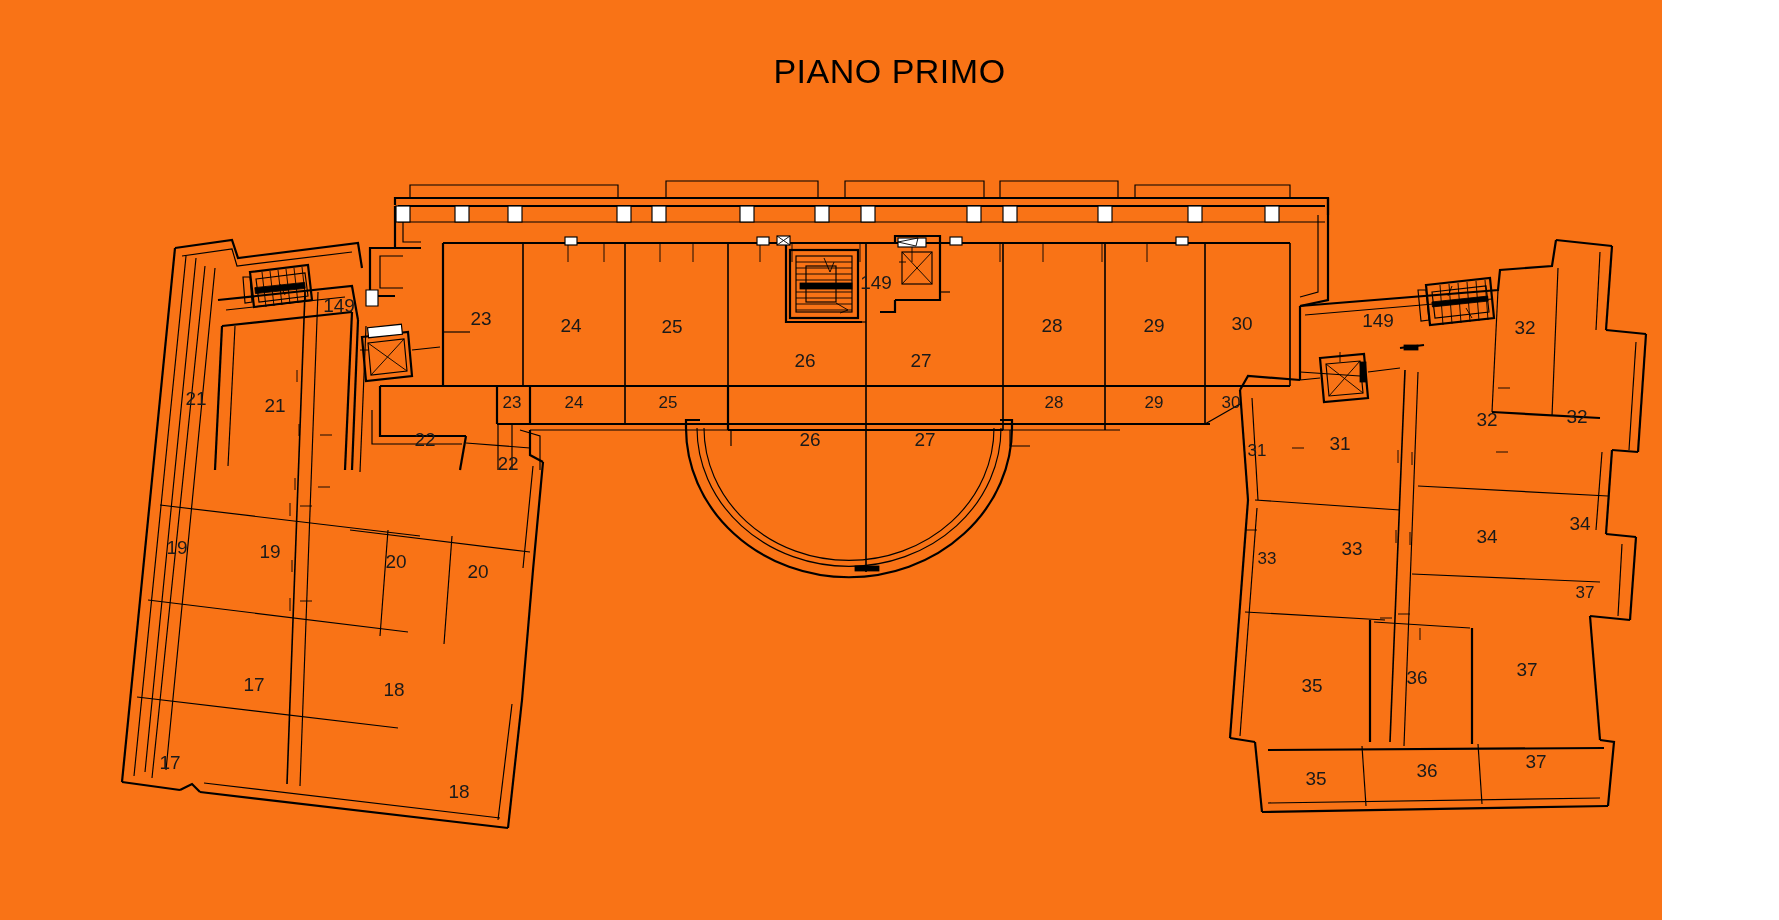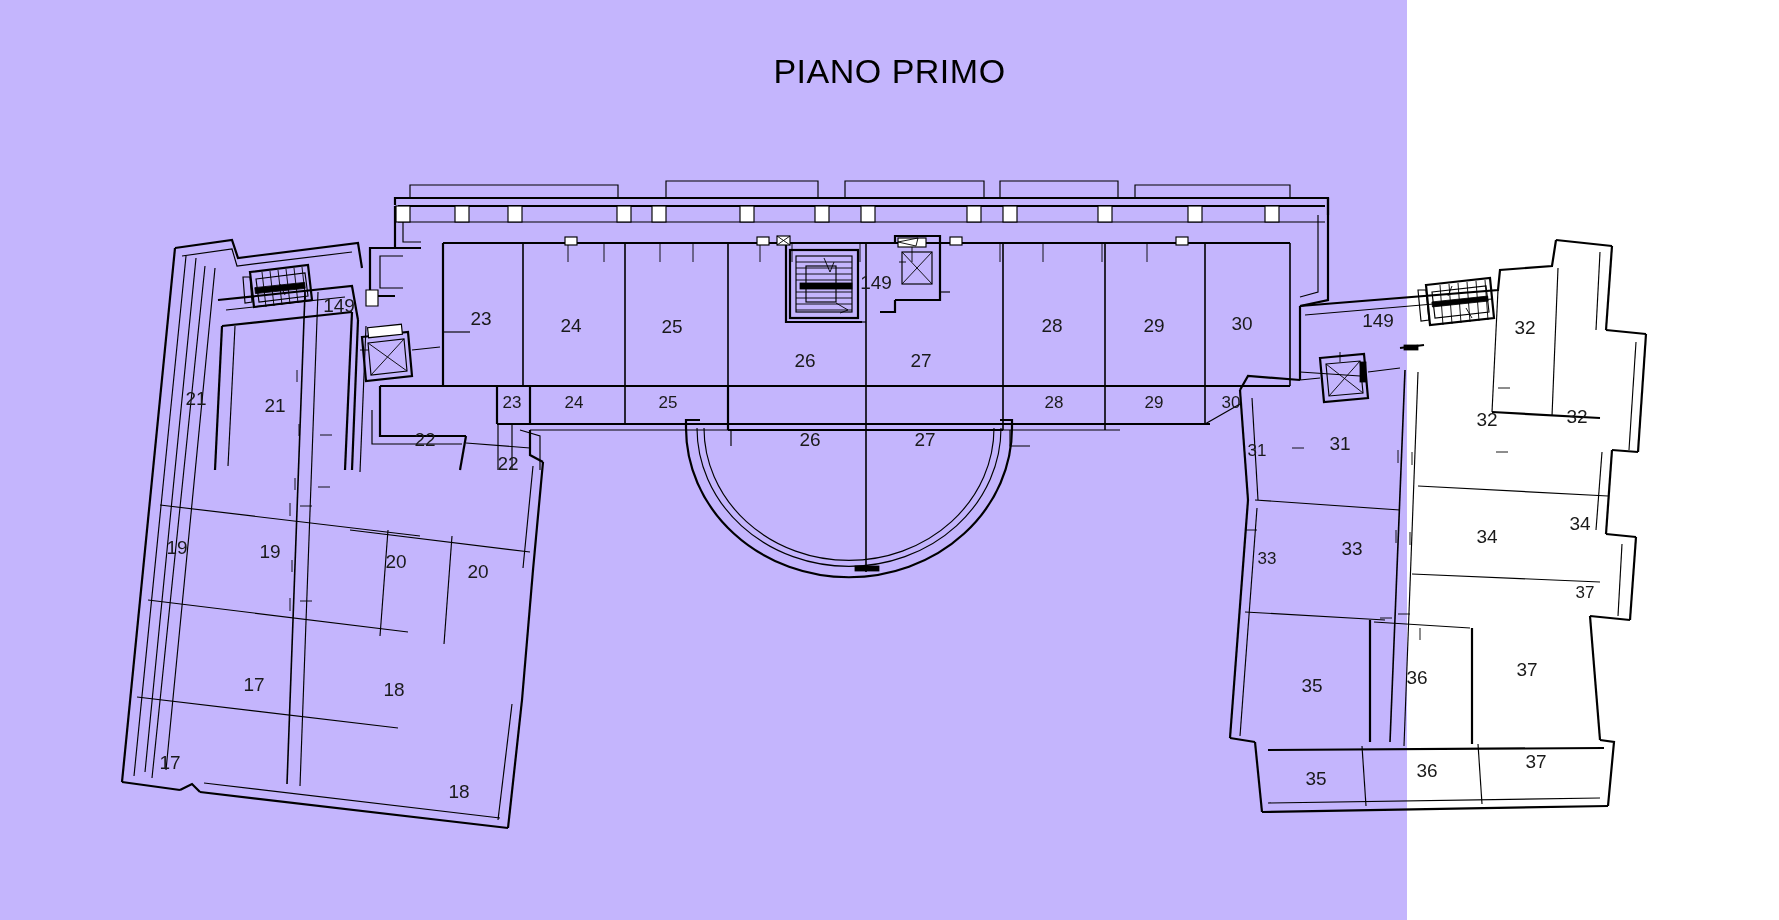--- a/index.html
+++ b/index.html
@@ -9,23 +9,23 @@
   }
   body {
     width: 1779px;
     height: 920px;
     font-family: "Liberation Sans", sans-serif;
     overflow: hidden;
     position: relative;
   }
   #plan-root {
     position: relative;
-    width: 1407px;
+    width: 1662px;
     height: 920px;
-    background: #c4b5fd;
+    background: #f97316;
   }
   #plan-title {
     position: absolute;
     top: 52px;
     left: 0;
     width: 1779px;
     text-align: center;
     font-family: "Liberation Sans", sans-serif;
     font-size: 34px;
     font-weight: 400;

